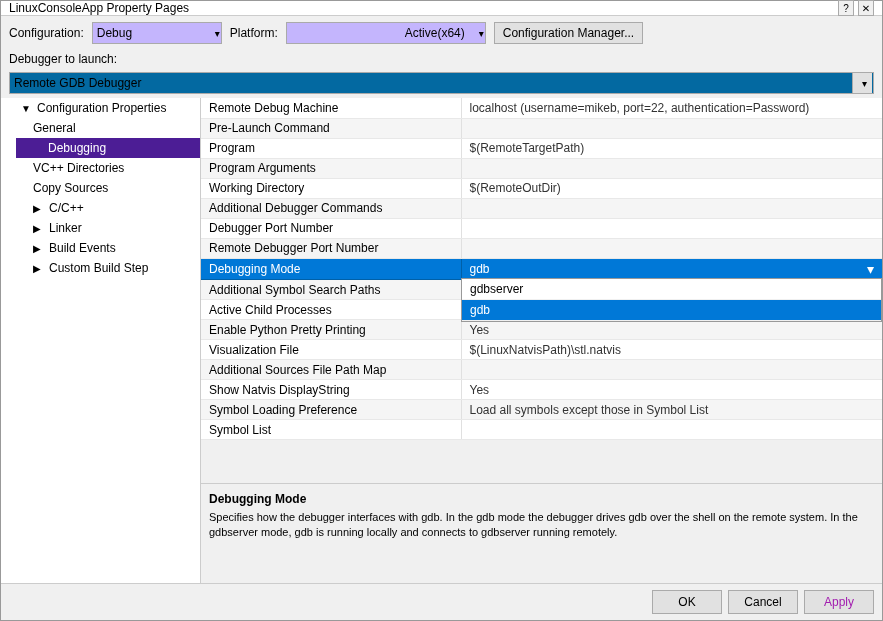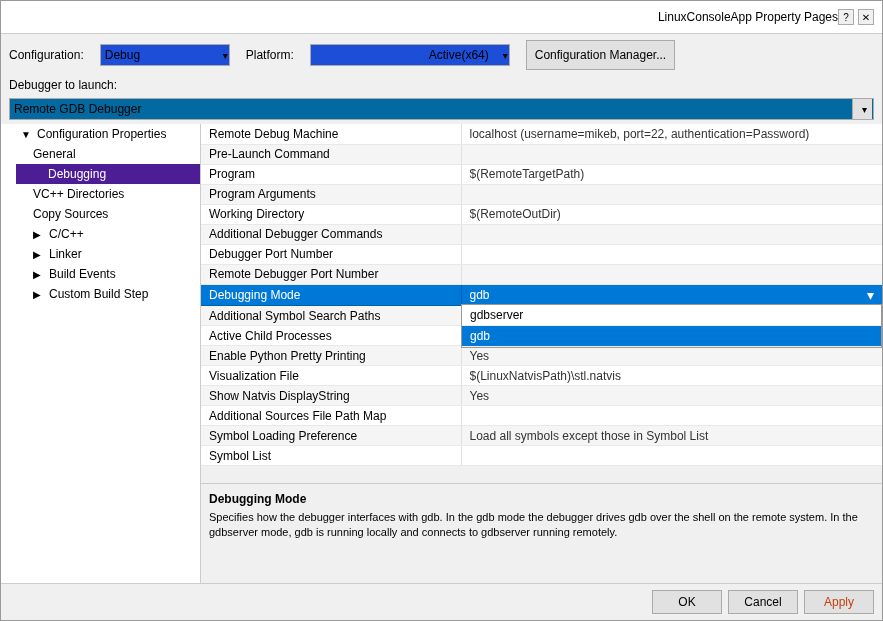--- a/index.html
+++ b/index.html
@@ -15,23 +15,23 @@
       border: 1px solid #999;
       background: #f0f0f0;
       display: flex;
       flex-direction: column;
     }
     .title-bar {
       background: #fff;
       padding: 0 8px;
       display: flex;
       align-items: center;
-      justify-content: flex-end;
+      justify-content: space-between;
       border-bottom: 1px solid #ccc;
-      height: 33px;
+      height: 15px;
     }
     .title-bar-text {
       font-size: 12px;
       color: #000;
     }
     .title-bar-buttons {
       display: flex;
       gap: 4px;
     }
     .title-bar-btn {
@@ -42,30 +42,30 @@
       cursor: pointer;
       font-size: 10px;
       display: flex;
       align-items: center;
       justify-content: center;
     }
     .config-row {
       display: flex;
       align-items: center;
       padding: 6px 8px;
-      gap: 16px;
+      gap: 8px;
       background: #f0f0f0;
     }
     .config-label {
       font-size: 12px;
     }
     .config-select {
       height: 22px;
       border: 1px solid #aaa;
-      background: #1d4ed8;
+      background: #c4b5fd;
       font-size: 12px;
       padding: 0 4px;
       appearance: none;
       -webkit-appearance: none;
       cursor: pointer;
       position: relative;
     }
     .select-wrapper {
       position: relative;
       display: inline-flex;
@@ -74,21 +74,21 @@
     .select-wrapper select {
       padding-right: 20px;
     }
     .select-arrow {
       position: absolute;
       right: 2px;
       pointer-events: none;
       font-size: 10px;
     }
     .config-manager-btn {
-      height: 30px;
+      height: 22px;
       padding: 2px 8px;
       background: #e1e1e1;
       border: 1px solid #aaa;
       font-size: 12px;
       cursor: pointer;
     }
     .debugger-row {
       display: flex;
       align-items: center;
       padding: 2px 8px 4px 8px;
@@ -249,21 +249,21 @@
     .footer-btn {
       height: 24px;
       min-width: 70px;
       padding: 0 0;
       background: #e1e1e1;
       border: 1px solid #aaa;
       font-size: 12px;
       cursor: pointer;
     }
     .footer-btn.disabled {
-      color: #c2410c;
+      color: #a21caf;
       cursor: default;
     }
   </style>
 </head>
 <body>
 
 <div class="window">
 
   <div class="title-bar">
     <span class="title-bar-text">LinuxConsoleApp Property Pages</span>
@@ -393,26 +393,26 @@
               </tr>
               <tr>
                 <td class="prop-name">Enable Python Pretty Printing</td>
                 <td class="prop-value">Yes</td>
               </tr>
               <tr>
                 <td class="prop-name">Visualization File</td>
                 <td class="prop-value">$(LinuxNatvisPath)\stl.natvis</td>
               </tr>
               <tr>
+                <td class="prop-name">Additional Sources File Path Map</td>
+                <td class="prop-value"></td>
+              </tr>
+              <tr>
                 <td class="prop-name">Show Natvis DisplayString</td>
                 <td class="prop-value">Yes</td>
-              </tr>
-              <tr>
-                <td class="prop-name">Additional Sources File Path Map</td>
-                <td class="prop-value"></td>
               </tr>
               <tr>
                 <td class="prop-name">Symbol Loading Preference</td>
                 <td class="prop-value">Load all symbols except those in Symbol List</td>
               </tr>
               <tr>
                 <td class="prop-name">Symbol List</td>
                 <td class="prop-value"></td>
               </tr>
             </tbody>

